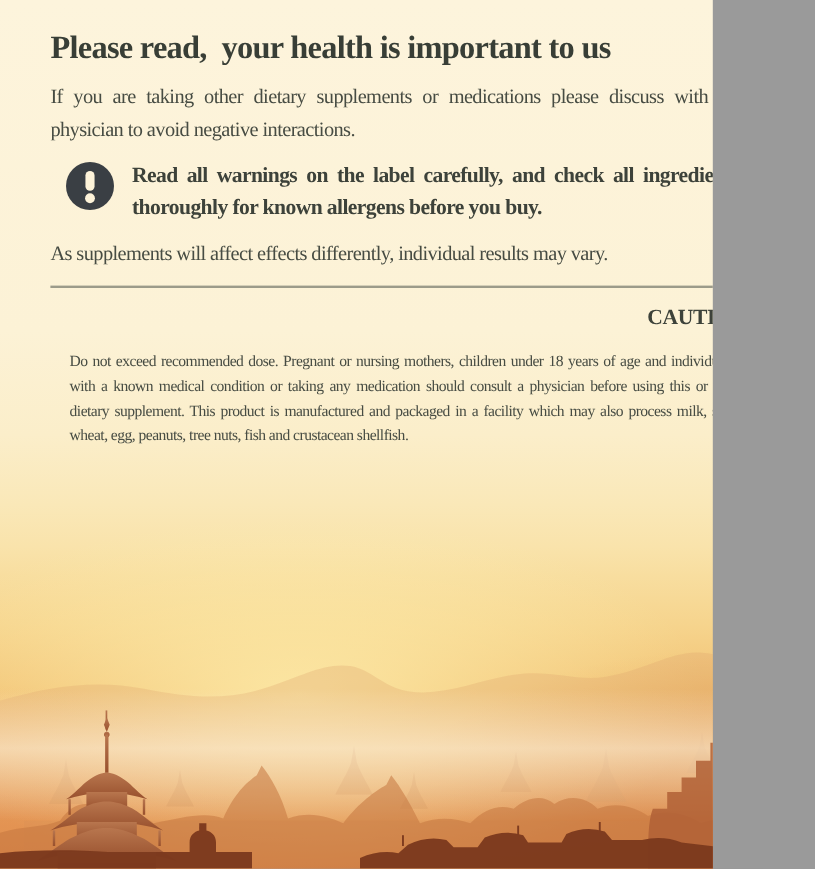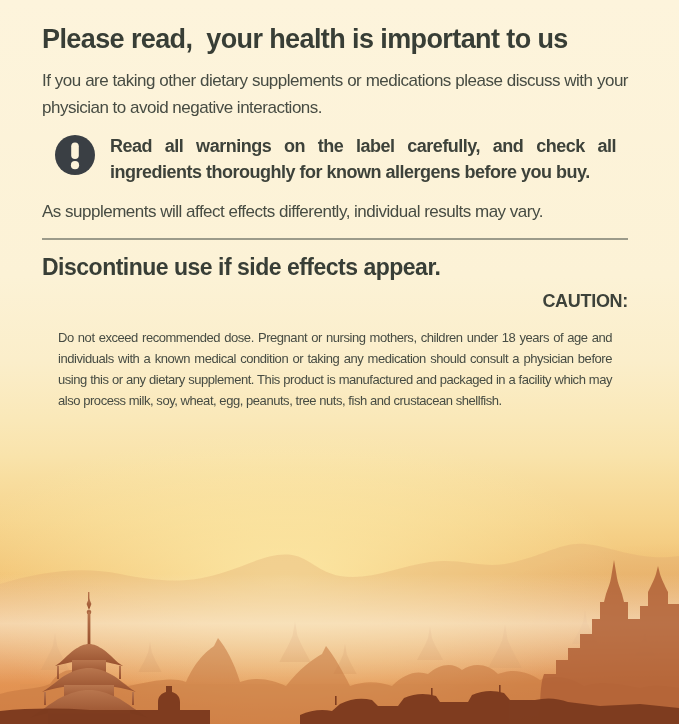--- a/index.html
+++ b/index.html
@@ -1,20 +1,20 @@
 <!DOCTYPE html>
 <html><head>
 <meta charset="utf-8">
 <style>
   html,body { margin:0; padding:0; background:#9a9a9a; }
   .screen {
     position:relative;
-    width:679px; height:724px;
+    width:594px; height:724px;
     overflow:hidden;
-    font-family:Liberation Sans, sans-serif;
+    font-family:Liberation Serif, serif;
     background:
       radial-gradient(340px 150px at 42% 80%, rgba(255,242,178,0.75), rgba(255,242,178,0) 100%),
       radial-gradient(420px 260px at 100% 100%, rgba(186,84,30,0.38), rgba(186,84,30,0) 70%),
       radial-gradient(380px 220px at 0% 100%, rgba(224,120,50,0.32), rgba(224,120,50,0) 70%),
       linear-gradient(180deg,
         #fdf4dc 0%, #fcf2d6 38%, #fbeeca 50%, #fae8b8 58%,
         #f9e3ab 63%, #f8dea0 66%, #f6d48d 72%, #f2c375 79%,
         #edaa5b 87%, #e8934e 94%, #e1823f 100%);
   }
   .scene { position:absolute; left:0; bottom:0; width:679px; height:290px; z-index:1; display:block; }
@@ -156,21 +156,20 @@
           <circle cx="21" cy="31.2" r="4.1" fill="#fdf3d9"></circle>
         </svg>
       </span>
       <div class="warntext">Read all warnings on the label carefully, and check all ingredients thoroughly for known allergens before you buy.</div>
     </div>
 
     <p class="p">As supplements will affect effects differently, individual results may vary.</p>
 
     <hr class="divider">
 
-    <h2 class="h2">Discontinue use if side effects appear.</h2>
 
 
     <p class="caution-label">CAUTION:</p>
 
     <p class="caution">Do not exceed recommended dose. Pregnant or nursing mothers, children under 18 years of age and individuals with a known medical condition or taking any medication should consult a physician before using this or any dietary supplement. This product is manufactured and packaged in a facility which may also process milk, soy, wheat, egg, peanuts, tree nuts, fish and crustacean shellfish.</p>
 
   </div>
 </div>
 
 </body></html>

